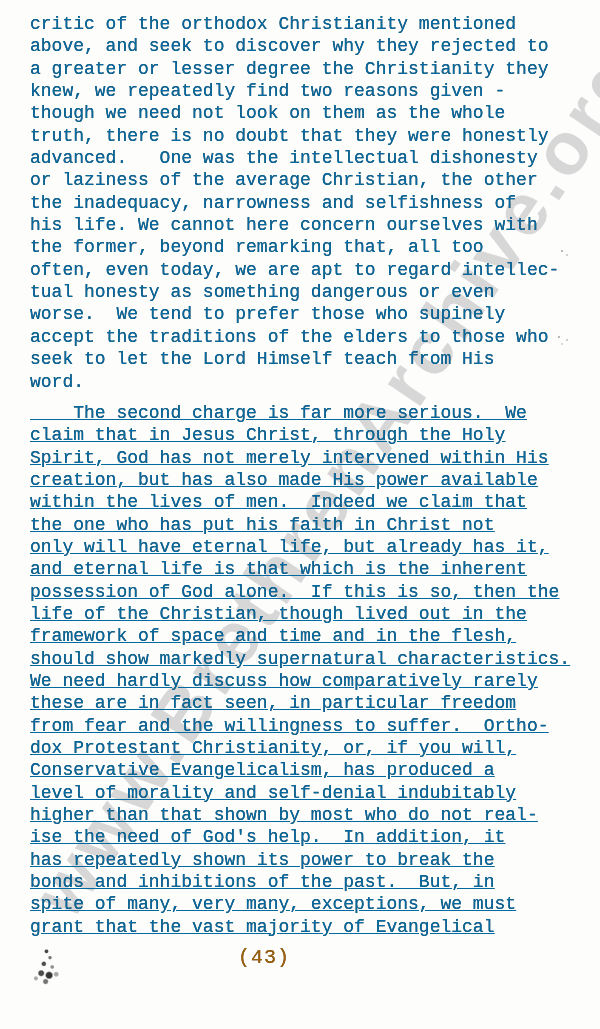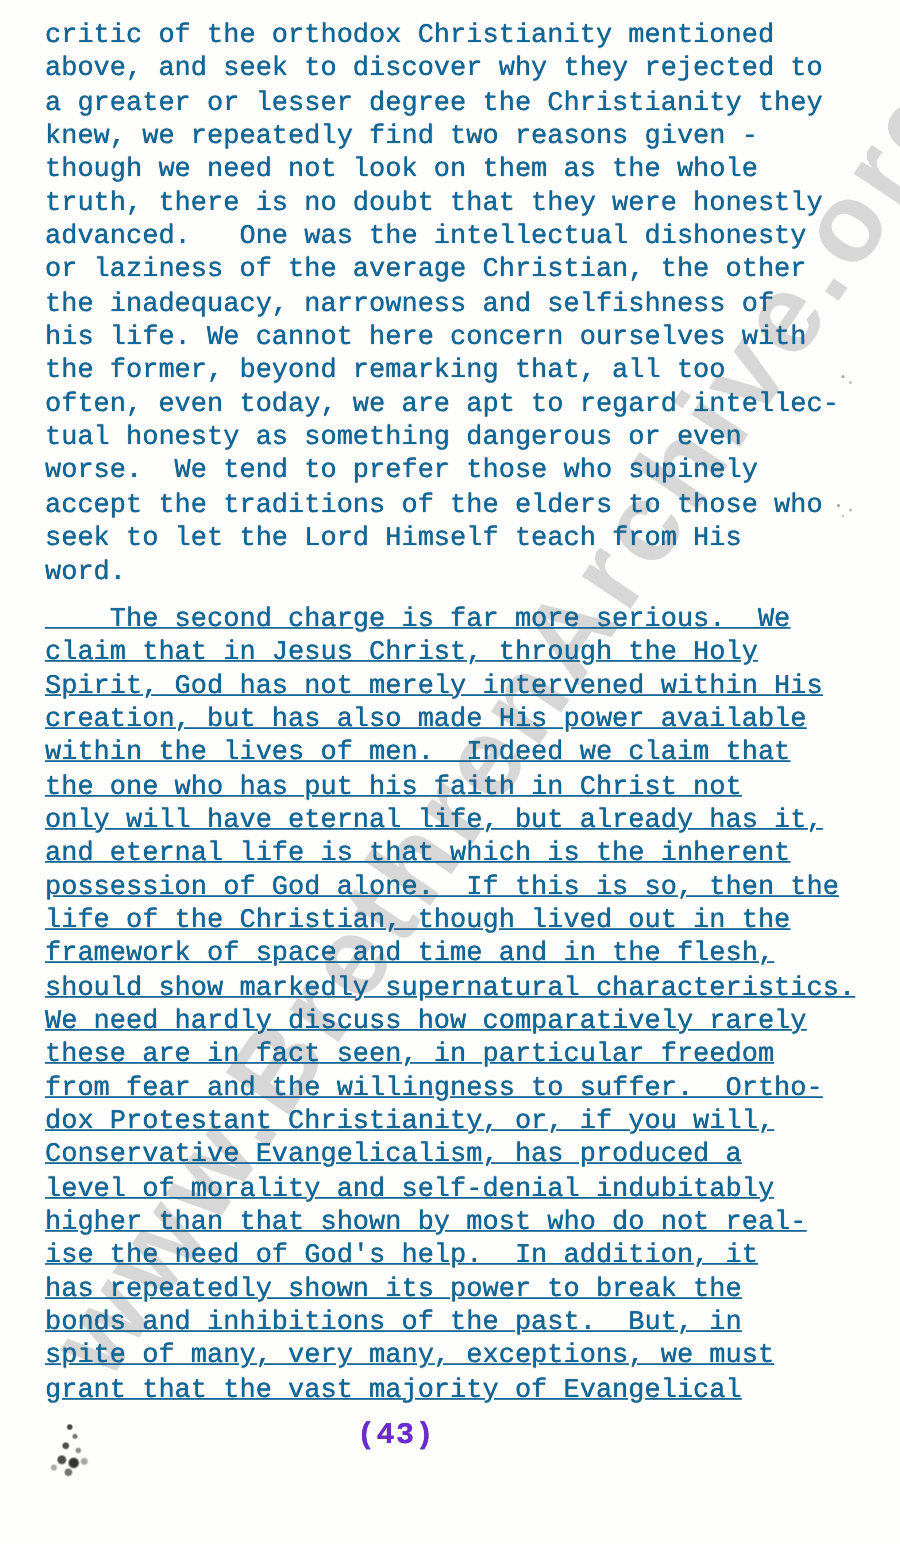--- a/index.html
+++ b/index.html
@@ -56,23 +56,22 @@
     text-decoration: underline;
   }
   .page-number {
     position: absolute;
     left: 238px;
     top: 946px;
     z-index: 2;
     font-family: "Liberation Mono", "DejaVu Sans Mono", monospace;
     font-size: 20px;
     letter-spacing: 1px;
-    color: #6d28d9;
+    color: #a16207;
     text-shadow: 0 0 0.6px rgba(25, 25, 25, 0.85);
-    font-weight: bold;
   }
   
   .smudge {
     position: absolute;
     left: 28px;
     top: 942px;
     width: 44px;
     height: 52px;
     z-index: 3;
     filter: blur(0.4px);

